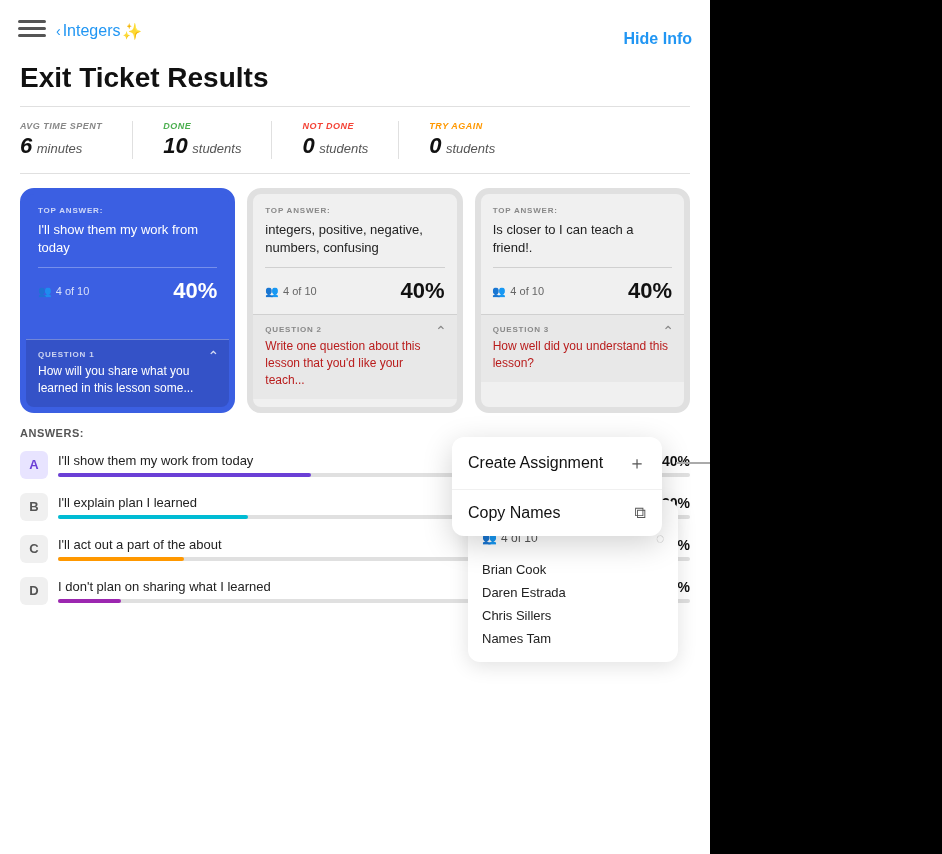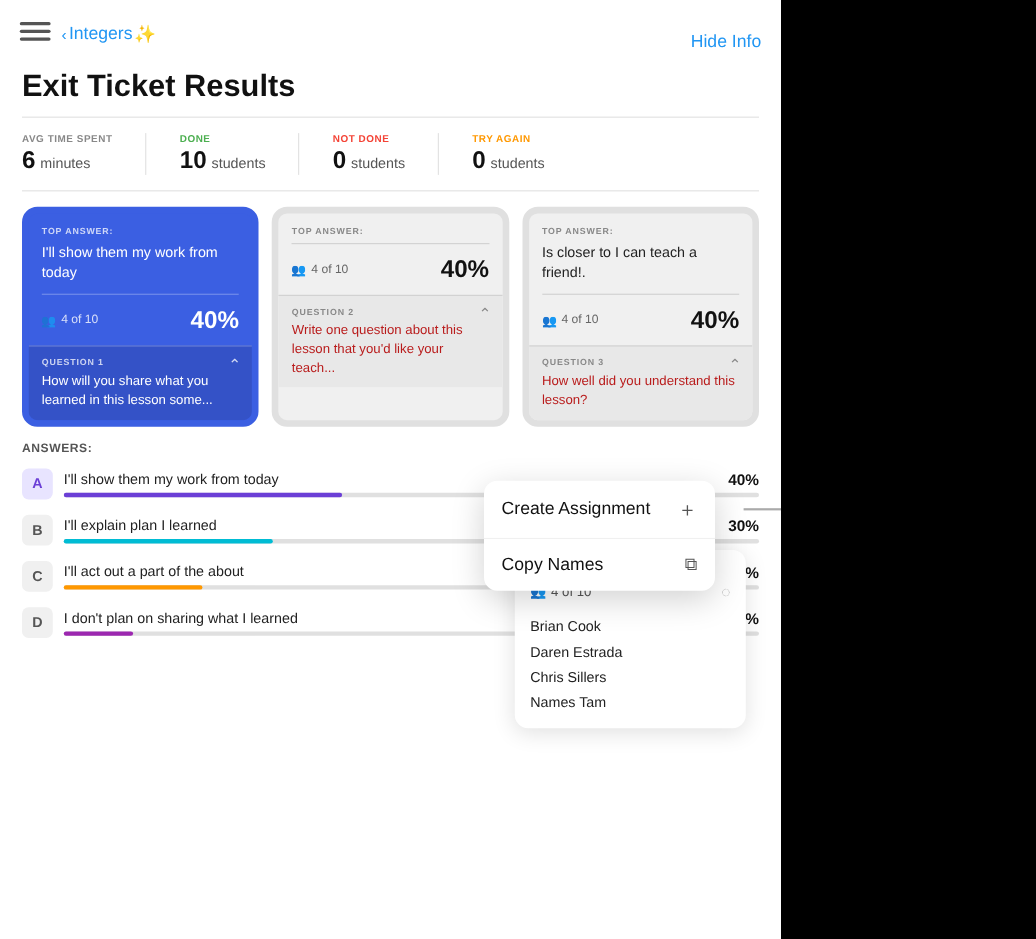--- a/index.html
+++ b/index.html
@@ -52,40 +52,41 @@
     .breadcrumb-link .chevron {
       font-size: 14px;
       color: #2196f3;
     }
     .sparkle {
       font-size: 16px;
     }
     .hide-info {
       color: #2196f3;
       font-size: 16px;
-      font-weight: 400;
+      font-weight: 700;
       cursor: pointer;
       margin-top: 16px;
     }
     .page-title {
       font-size: 28px;
       font-weight: 700;
       color: #111;
       padding: 4px 20px 12px;
     }
     .divider {
       height: 1px;
       background: #e0e0e0;
       margin: 0 20px;
     }
     .stats-row {
       display: flex;
       align-items: center;
       padding: 14px 20px;
       gap: 0;
+      font-style: italic;
     }
     .stat-item {
       display: flex;
       flex-direction: column;
       gap: 2px;
       padding-right: 30px;
       border-right: 1px solid #e0e0e0;
       margin-right: 30px;
     }
     .stat-item:last-child {
@@ -176,21 +177,21 @@
       font-size: 22px;
       font-weight: 700;
     }
     .blue-card .card-percent { color: #fff; }
     .gray-card .card-percent { color: #111; }
     .card-question-section {
       border-top: 1px solid;
       padding: 10px 12px;
       position: relative;
     }
-    .blue-card .card-question-section { border-color: rgba(255,255,255,0.3); background: #3452c7; }
+    .blue-card .card-question-section { border-color: rgba(255,255,255,0.3); background: #3452c7; margin-top: 25px; }
     .gray-card .card-question-section { border-color: #d0d0d0; background: #e8e8e8; }
     .card-question-label {
       font-size: 8px;
       font-weight: 700;
       letter-spacing: 0.8px;
       text-transform: uppercase;
       margin-bottom: 4px;
     }
     .blue-card .card-question-label { color: rgba(255,255,255,0.75); }
     .gray-card .card-question-label { color: #888; }
@@ -266,21 +267,21 @@
     }
     .bar-a { background: #6b3fd6; width: 40%; }
     .bar-b { background: #00bcd4; width: 30%; }
     .bar-c { background: #ff9800; width: 20%; }
     .bar-d { background: #9c27b0; width: 10%; }
 
     
     .dropdown-popup {
       position: absolute;
       top: 437px;
-      left: 440px;
+      left: 452px;
       width: 210px;
       background: #fff;
       border-radius: 12px;
       box-shadow: 0 8px 30px rgba(0,0,0,0.18);
       overflow: hidden;
       z-index: 100;
     }
     .dropdown-item {
       display: flex;
       align-items: center;
@@ -439,20 +440,21 @@
       </div>
       <div class="card-question-section">
         <div class="card-question-label">QUESTION 1</div>
         <div class="card-question-text">How will you share what you learned in this lesson some...</div>
         <span class="card-chevron">⌃</span>
       </div>
     </div>
 
     <div class="question-card gray-card">
       <div class="card-top-answer">TOP ANSWER:</div>
+      <div class="card-answer-text">integers, positive, negative, numbers, confusing</div>
       <div class="card-divider"></div>
       <div class="card-stats">
         <span class="card-count">
           <span>👥</span>
           <span>4 of 10</span>
         </span>
         <span class="card-percent">40%</span>
       </div>
       <div class="card-question-section">
         <div class="card-question-label">QUESTION 2</div>

